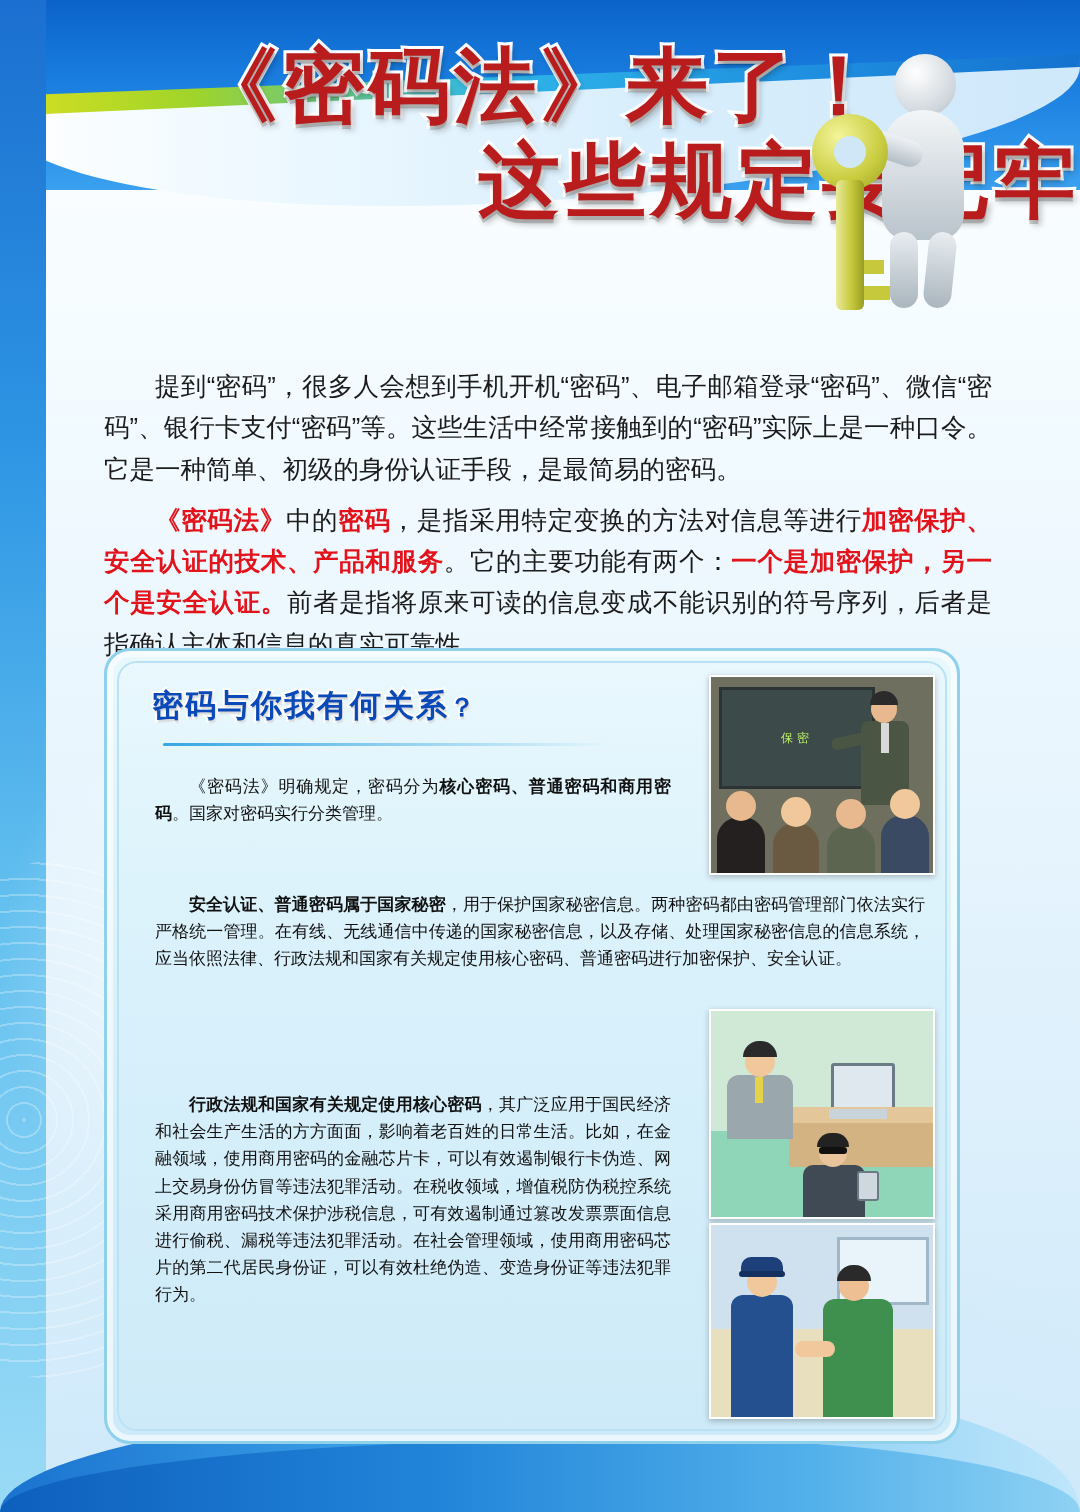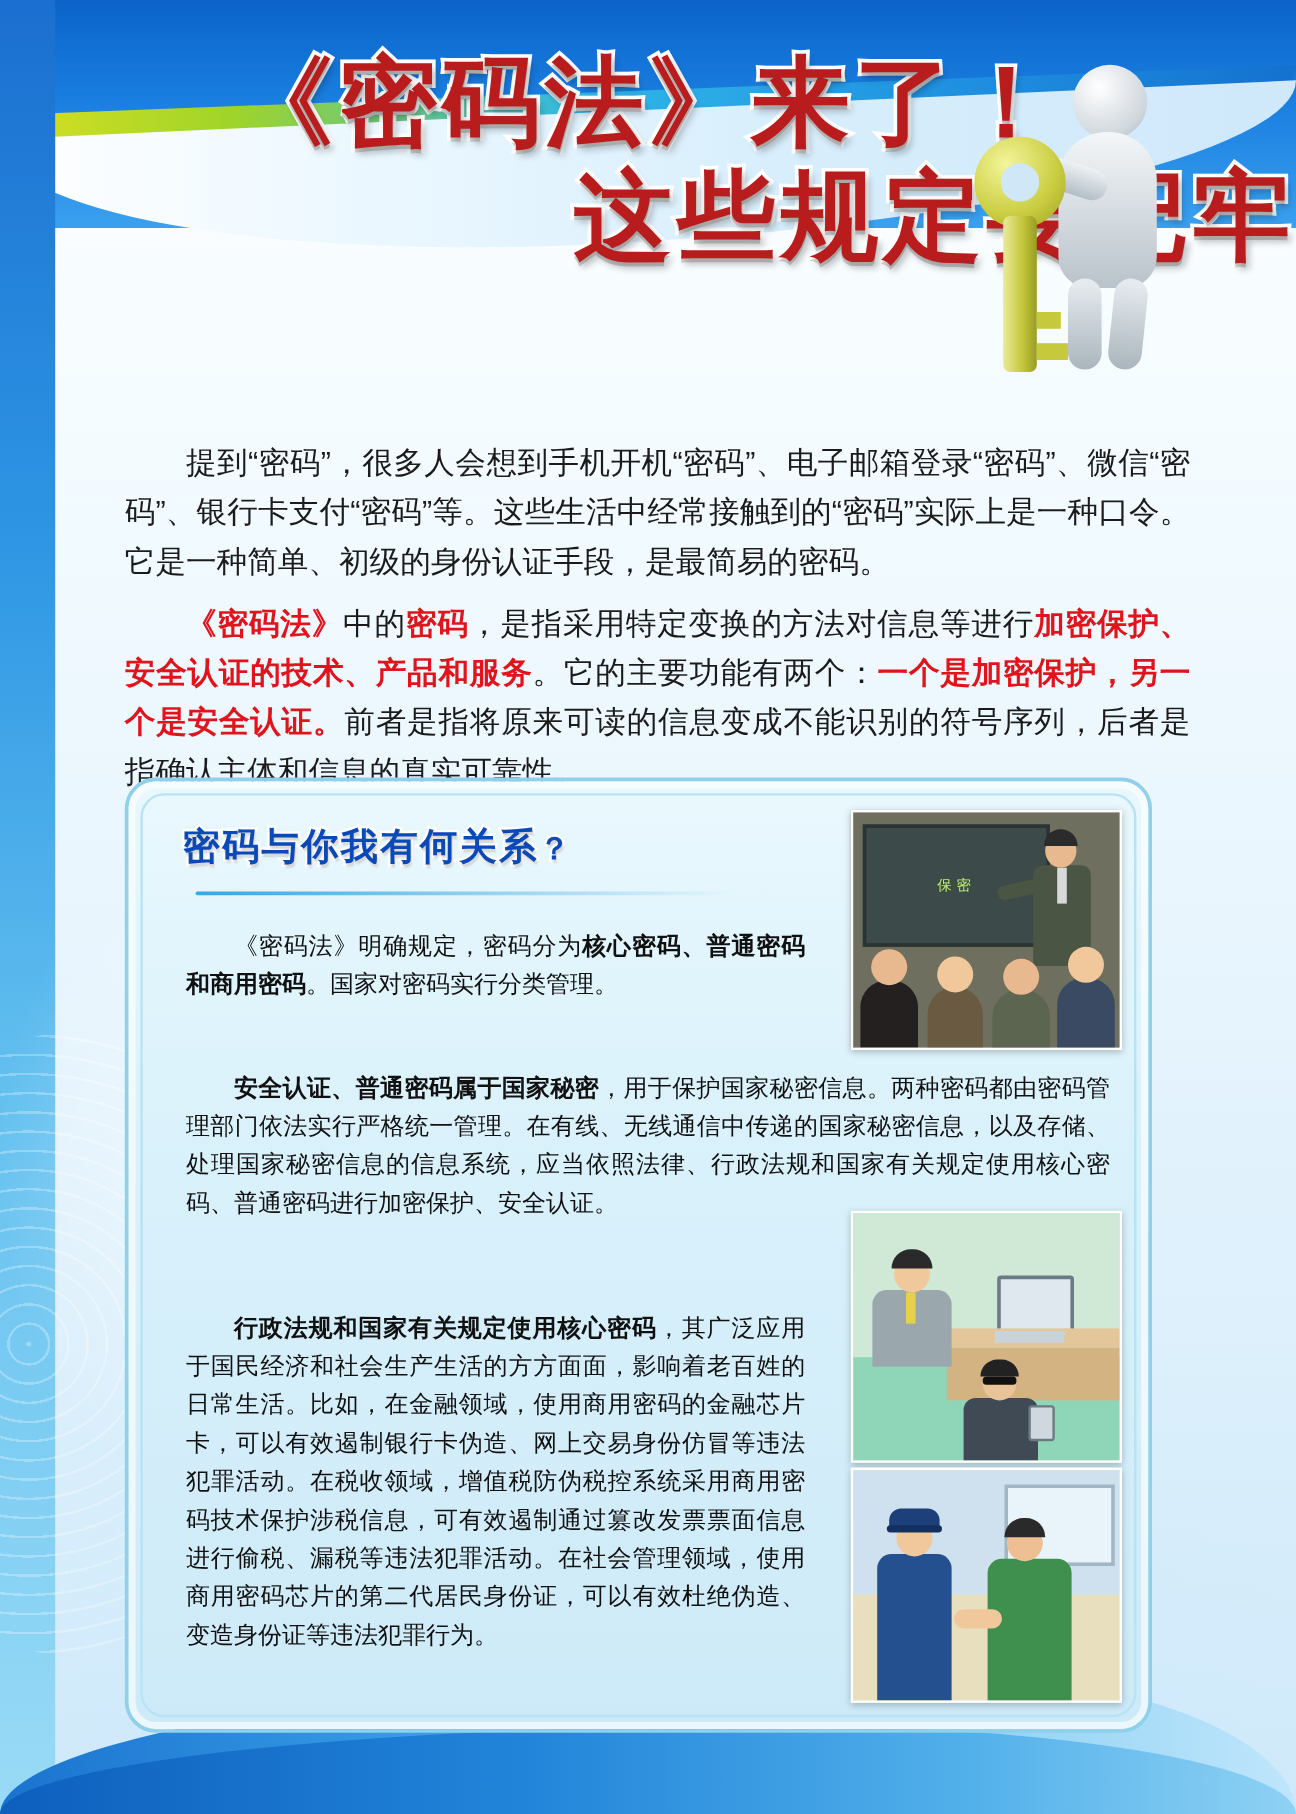--- a/index.html
+++ b/index.html
@@ -87,21 +87,21 @@
     background:linear-gradient(180deg,#e9f8fd 0%,#d9f1fb 40%,#cdeaf8 100%);
     box-shadow:0 0 0 6px rgba(255,255,255,.6) inset;}
   .panel-inner{position:absolute;inset:10px;border:2px solid #b9e3f4;border-radius:20px;}
   .panel-title{position:absolute;left:0;top:34px;width:560px;text-align:left;
     font-size:31px;font-weight:bold;letter-spacing:2px;color:#0a49b8;
     -webkit-text-stroke:4px #ffffff;paint-order:stroke fill;
     text-shadow:1px 2px 2px rgba(0,0,0,.18);margin-left:45px;}
   .panel-title .qm{color:#0a49b8;font-size:26px;}
   .panel-rule{position:absolute;left:56px;top:92px;width:448px;height:3px;
     background:linear-gradient(90deg,#36a6e4,rgba(54,166,228,0));border-radius:2px;}
-  .ptext{position:absolute;left:48px;width:516px;font-size:20px;line-height:1.6;
+  .ptext{position:absolute;left:48px;width:516px;font-size:17px;line-height:1.6;
     color:#111;text-align:justify;}
   .ptext p{margin:0 0 16px 0;text-indent:2em;}
   .p1{top:122px;}
   .p2{top:240px;width:770px;}
   .p3{top:440px;}
   
   .img{position:absolute;border:2px solid #ffffff;box-shadow:0 2px 6px rgba(0,0,0,.25);overflow:hidden;}
   
   .img1{right:22px;top:24px;width:222px;height:196px;background:#6e6f5e;}
   .i1-board{position:absolute;left:8px;top:10px;width:150px;height:96px;background:#3c4a4a;border:3px solid #2b3333;}

